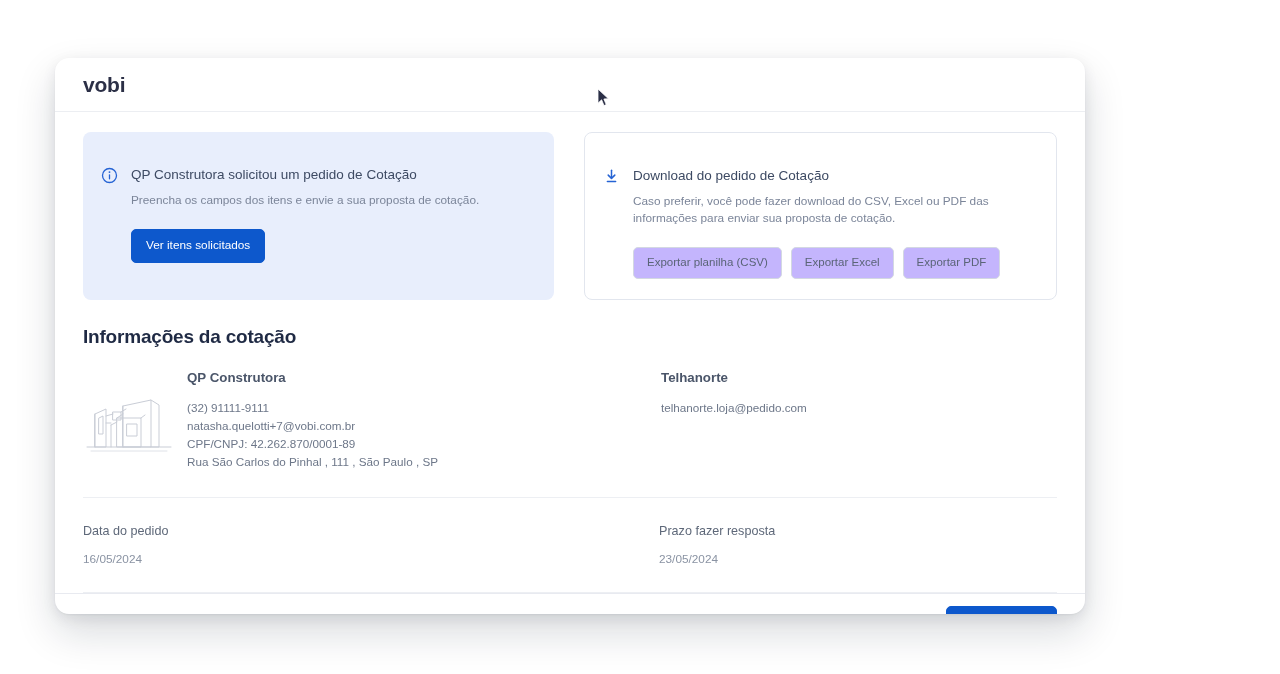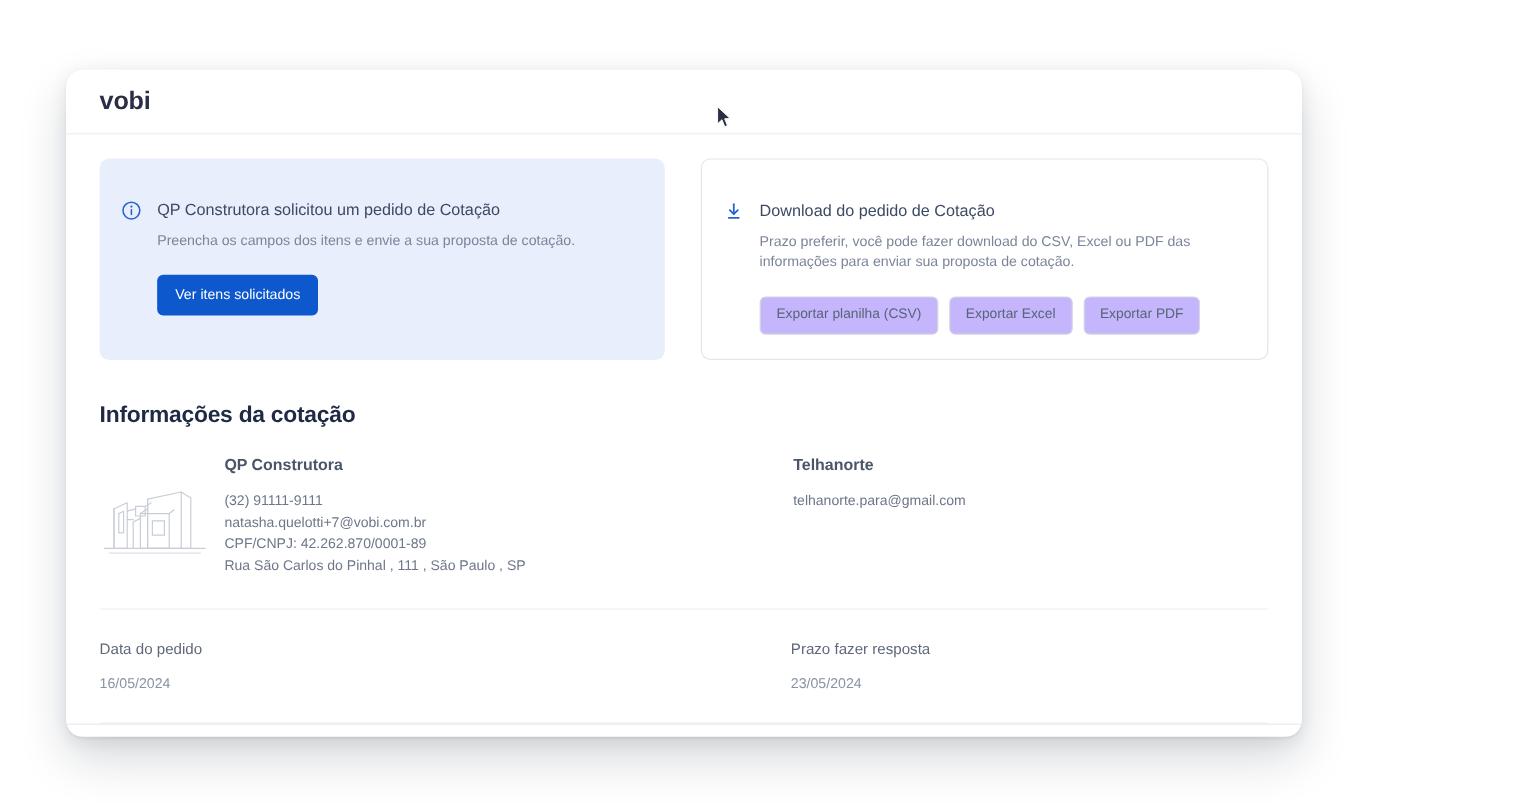--- a/index.html
+++ b/index.html
@@ -134,21 +134,21 @@
     color: #5a6477;
     border: 1px solid #d3d8e2;
   }
 
   
   .section-title {
     font-size: 19px;
     font-weight: 700;
     color: #1f2a44;
     letter-spacing: -0.2px;
-    margin: 36px 0 0 0;
+    margin: 26px 0 0 0;
   }
 
   .info-grid {
     display: flex;
     margin-top: 22px;
   }
   .info-col-left {
     width: 576px;
     display: flex;
     gap: 8px;
@@ -276,21 +276,21 @@
           <div class="panel-row">
             <span class="panel-icon">
               <svg width="17" height="17" viewBox="0 0 17 17" fill="none">
                 <path d="M8.5 2.2 V10" stroke="#2563d4" stroke-width="1.5" stroke-linecap="round"></path>
                 <path d="M5.2 7.1 L8.5 10.4 L11.8 7.1" stroke="#2563d4" stroke-width="1.5" stroke-linecap="round" stroke-linejoin="round"></path>
                 <path d="M4.4 13.6 H12.6" stroke="#2563d4" stroke-width="1.5" stroke-linecap="round"></path>
               </svg>
             </span>
             <div class="panel-text">
               <div class="panel-title">Download do pedido de Cotação</div>
-              <div class="panel-desc">Prazo preferir, você pode fazer download do CSV, Excel ou PDF das informações para enviar sua proposta de cotação.</div>
+              <div class="panel-desc">Caso preferir, você pode fazer download do CSV, Excel ou PDF das informações para enviar sua proposta de cotação.</div>
               <div class="panel-actions">
                 <button class="btn btn-outline">Exportar planilha (CSV)</button>
                 <button class="btn btn-outline">Exportar Excel</button>
                 <button class="btn btn-outline">Exportar PDF</button>
               </div>
             </div>
           </div>
         </div>
 
       </div>
@@ -331,21 +331,21 @@
             <div class="party-name">QP Construtora</div>
             <div class="party-line">(32) 91111-9111</div>
             <div class="party-line">natasha.quelotti+7@vobi.com.br</div>
             <div class="party-line">CPF/CNPJ: 42.262.870/0001-89</div>
             <div class="party-line">Rua São Carlos do Pinhal , 111 , São Paulo , SP</div>
           </div>
         </div>
 
         <div class="info-col-right">
           <div class="party-name">Telhanorte</div>
-          <div class="party-email">telhanorte.para@gmail.com</div>
+          <div class="party-email">telhanorte.loja@pedido.com</div>
         </div>
 
       </div>
 
       <div class="divider"></div>
 
       <div class="dates-grid">
         <div class="date-block">
           <div class="date-label">Data do pedido</div>
           <div class="date-value">16/05/2024</div>

